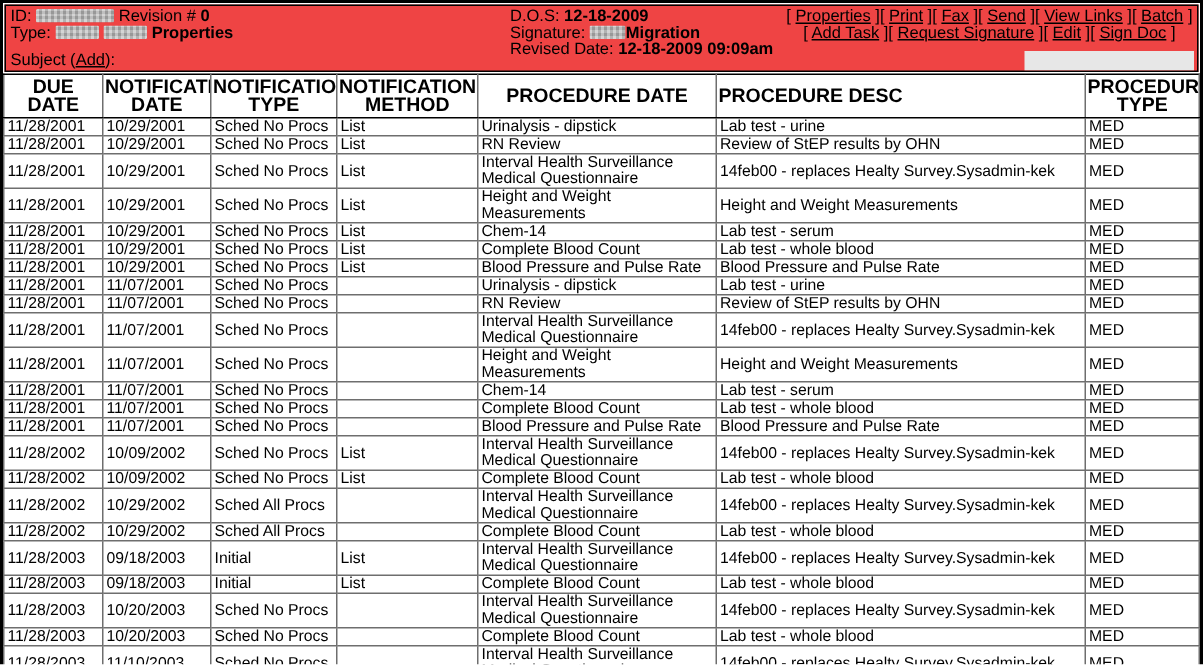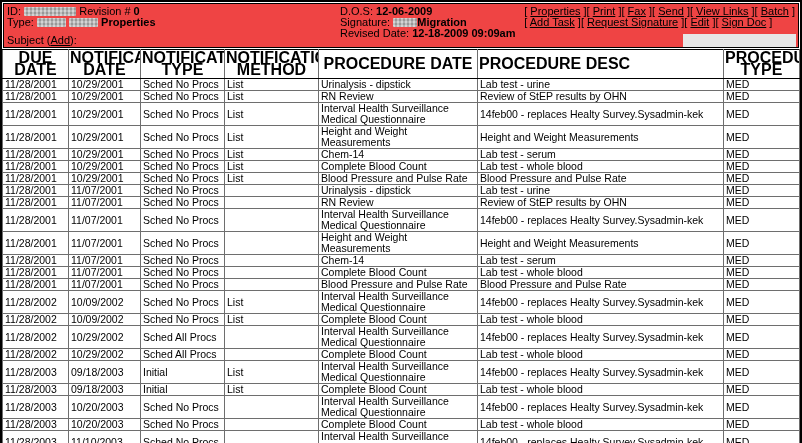--- a/index.html
+++ b/index.html
@@ -9,21 +9,21 @@
     position:relative; width:802px; height:443px;
     border:2px solid #000; border-bottom:none; overflow:hidden; background:#fff;
   }
   
   .header-box {
     position:relative; margin:1px; height:45px;
     border:1px solid #000; background:#ef4444; overflow:hidden;
   }
   .hdr-left  { position:absolute; left:3px;  top:2px;  line-height:11px; white-space:nowrap; }
   .hdr-mid   { position:absolute; left:336px; top:2px; line-height:11px; white-space:nowrap; }
-  .hdr-right { position:absolute; right:3px; top:2px;  line-height:11px; text-align:left; white-space:nowrap; }
+  .hdr-right { position:absolute; right:3px; top:2px;  line-height:11px; text-align:center; white-space:nowrap; }
   .hdr-subject { position:absolute; left:3px; bottom:1px; line-height:11px; }
   .b { font-weight:bold; }
   a.hlink { color:#000; text-decoration:underline; cursor:pointer; }
   .redact {
     display:inline-block; height:9px; vertical-align:-1px; border-radius:1px;
     background:
       repeating-linear-gradient(90deg, rgba(255,255,255,.25) 0 2px, rgba(0,0,0,.10) 2px 4px),
       repeating-linear-gradient(0deg, #c6c6c6 0 2px, #a9a9a9 2px 4px);
     filter:blur(.4px);
   }
@@ -33,21 +33,21 @@
   }
   
   table.grid {
     border-collapse:collapse; table-layout:fixed; width:797px;
     margin-top:1px; background:#fff;
   }
   table.grid th, table.grid td {
     border:1px solid #6e6e6e; overflow:hidden;
   }
   table.grid th {
-    font-size:16px; font-weight:bold; line-height:12px;
+    font-size:13px; font-weight:bold; line-height:12px;
     text-align:center; vertical-align:middle; padding:2px 1px;
     border-bottom-color:#000; border-top-color:#000;
   }
   table.grid th.ha-right { text-align:left; padding-right:14px; }
   table.grid td {
     font-size:10.5px; line-height:11px; padding:0 2px;
     text-align:left; vertical-align:middle; white-space:normal;
   }
 </style>
 </head>
@@ -68,21 +68,21 @@
         <span>Type:</span>
         <span class="redact" style="width:29px"></span>
         <span class="redact" style="width:29px"></span>
         <span class="b">Properties</span>
       </div>
     </div>
 
     <div class="hdr-mid">
       <div>
         <span>D.O.S:</span>
-        <span class="b">12-06-2009</span>
+        <span class="b">12-18-2009</span>
       </div>
       <div>
         <span>Signature:</span>
         <span class="redact" style="width:24px"></span><span class="b">Migration</span>
       </div>
       <div>
         <span>Revised Date:</span>
         <span class="b">12-18-2009 09:09am</span>
       </div>
     </div>

